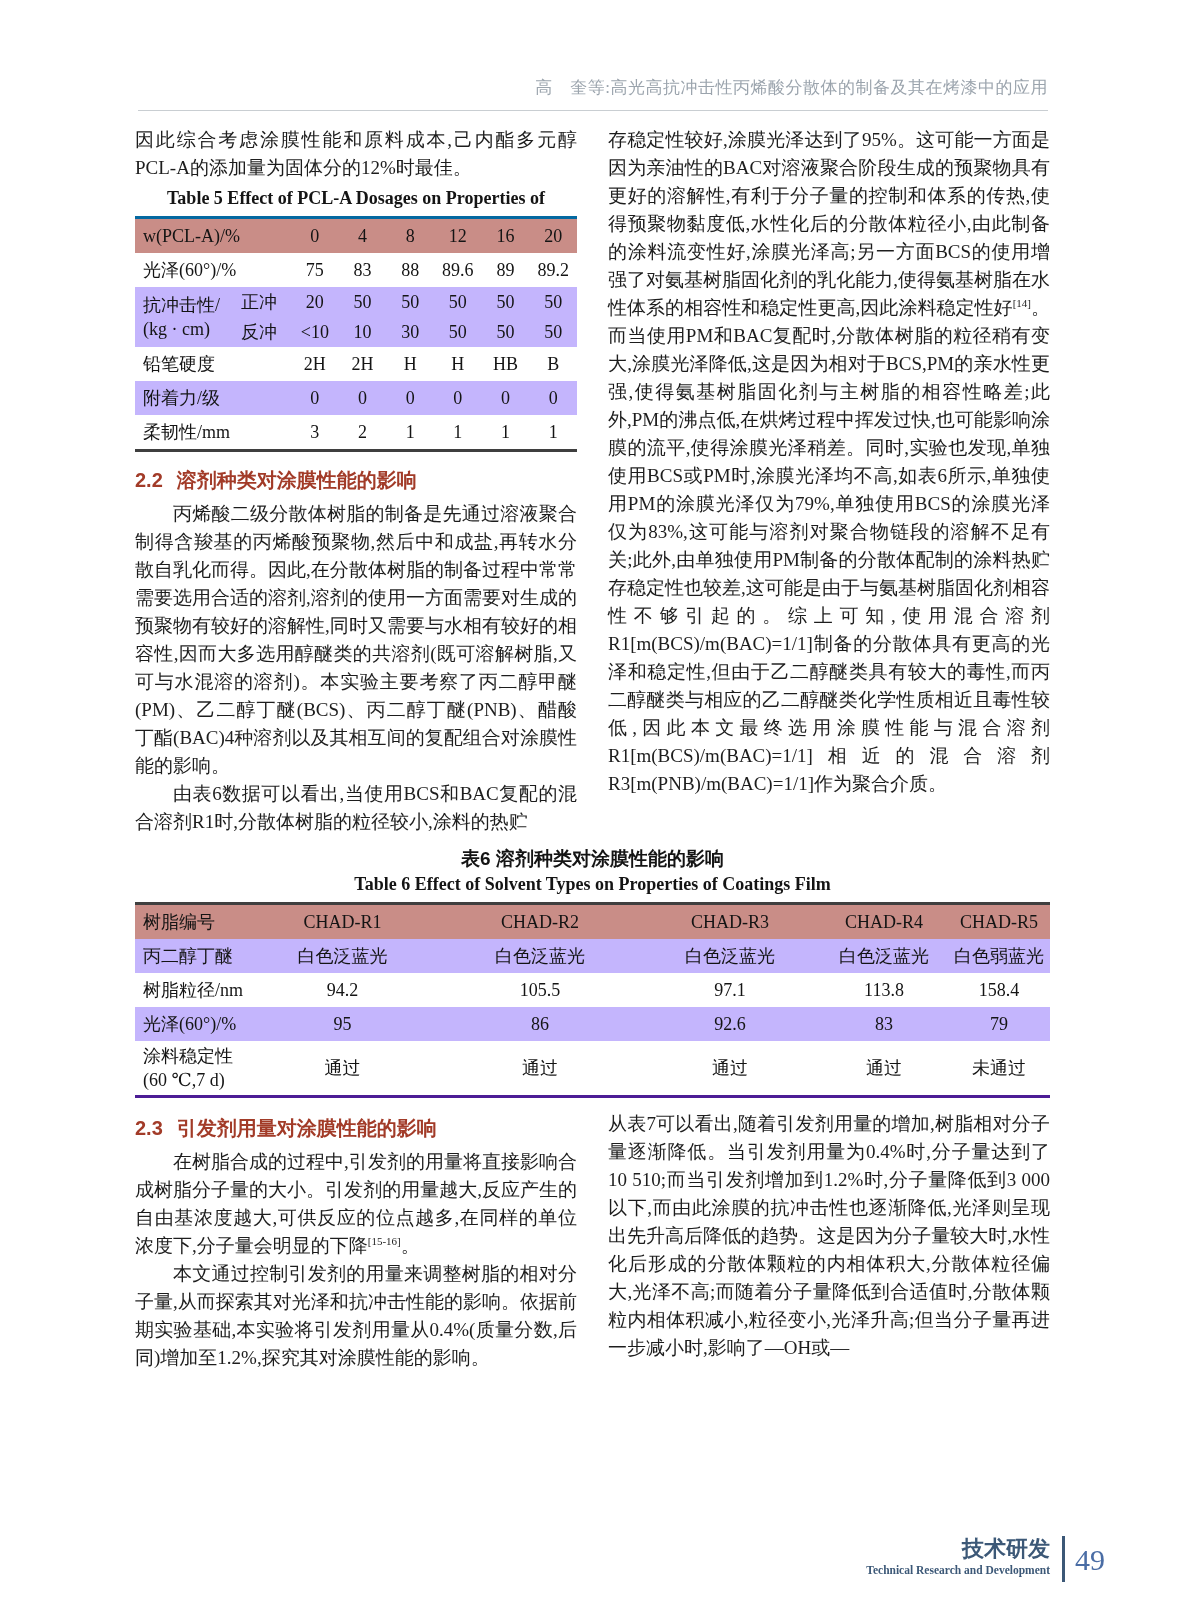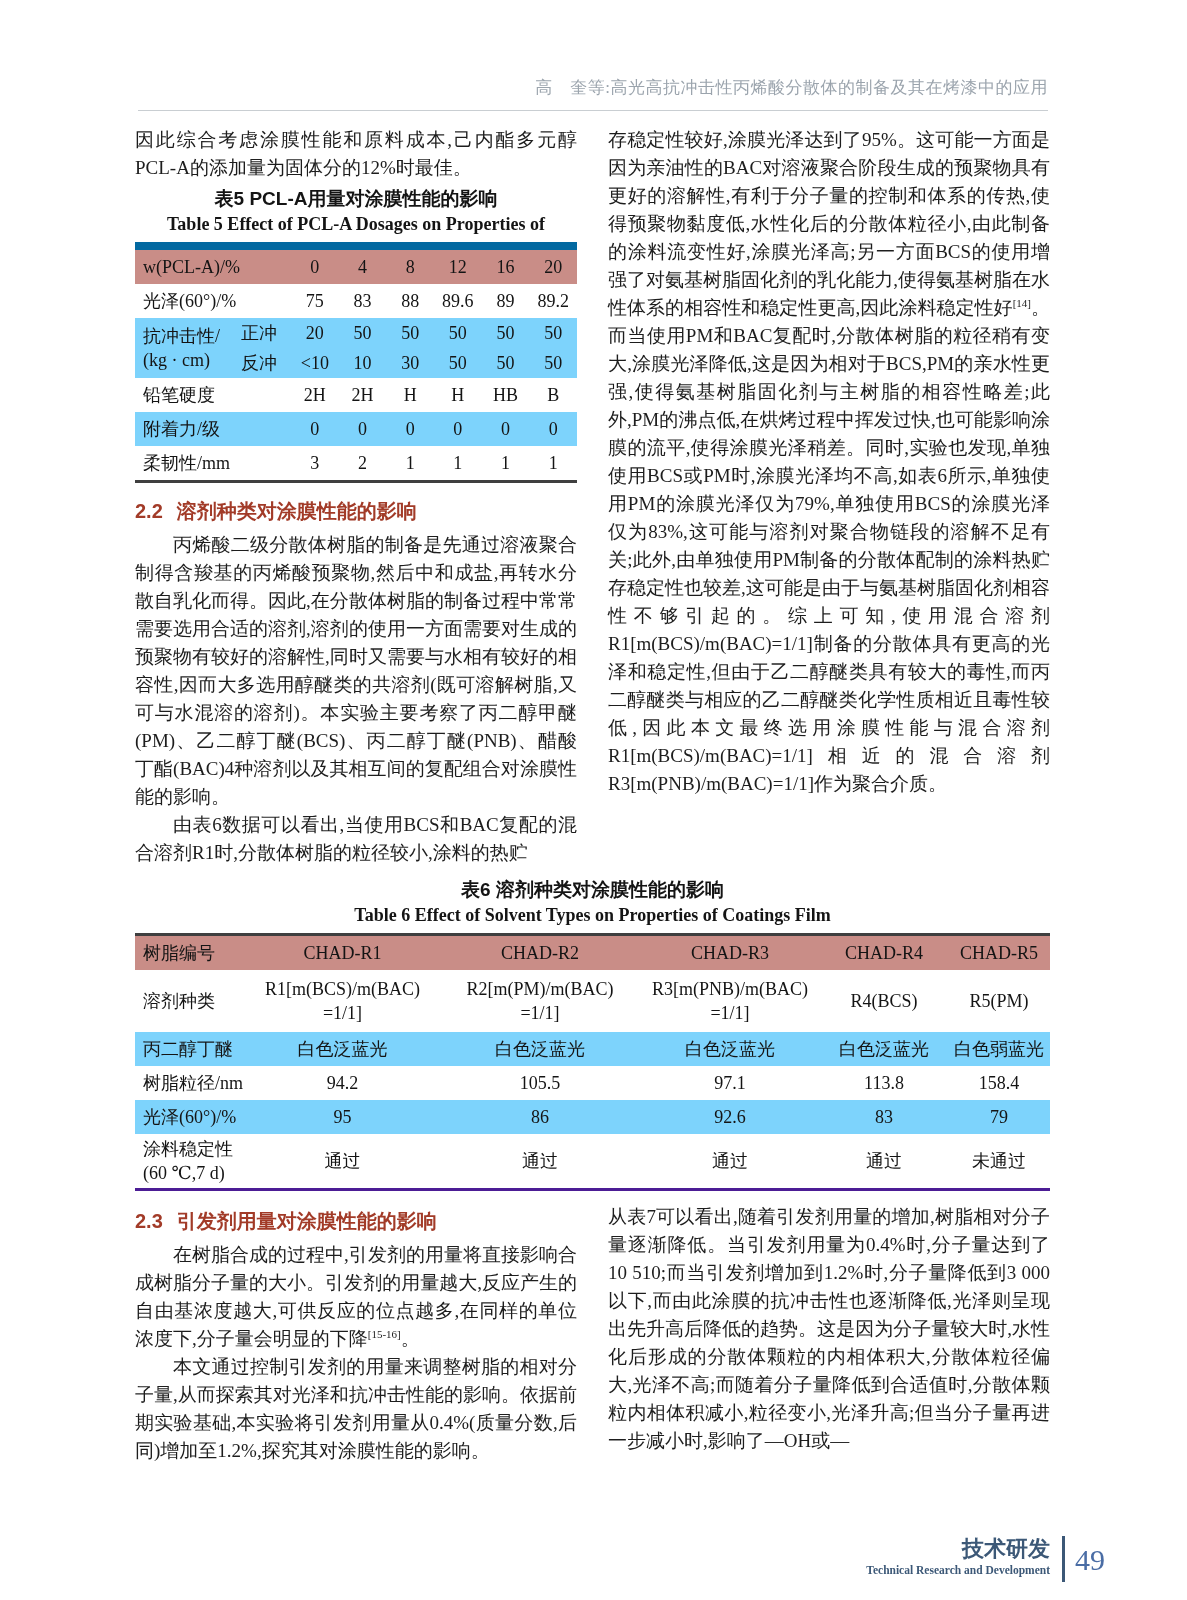--- a/index.html
+++ b/index.html
@@ -39,26 +39,26 @@
   .t-title-en{
     text-align:center;font-family:"Liberation Serif","DejaVu Serif",serif;
     font-weight:bold;font-size:18px;line-height:24px;color:#141414;
   }
   
   .t5-block{margin:4px 0 8px;}
   table.datatable{
     border-collapse:collapse;table-layout:fixed;width:100%;
     font-size:18px;color:#141414;margin-top:6px;
   }
-  table.t5{border-top:8px solid #0369a1;border-bottom:3px solid #3f3f3f;}
+  table.t5{border-top:3px solid #0369a1;border-bottom:3px solid #3f3f3f;}
   table.t6{border-top:3px solid #3f3f3f;border-bottom:3px solid #4c1d95;}
   .datatable td{padding:3px 2px;text-align:center;vertical-align:middle;height:27px;}
   .datatable td.lbl{text-align:left;padding-left:8px;}
   tr.dark{background:#c98d87;}
-  tr.lite{background:#7dd3fc;}
+  tr.lite{background:#c4b5fd;}
   .t5 td.sub{text-align:center;}
   .t5 tr.cmp td{height:23px;padding-top:1px;padding-bottom:1px;}
   .pre{white-space:pre-line;line-height:24px;}
   .t6 td{height:28px;}
   .t6 tr.tall td{height:56px;}
   .t6 tr.med td{height:46px;}
   
   .t6-block{margin:10px 0 12px;}
   
   .footer{position:absolute;top:1536px;right:82px;display:flex;align-items:flex-start;}
@@ -80,21 +80,20 @@
   <div class="header-rule"></div>
 
   <div class="content">
 
     <div class="cols">
 
       <div class="col">
         <p>因此综合考虑涂膜性能和原料成本,己内酯多元醇PCL-A的添加量为固体分的12%时最佳。</p>
 
         <div class="t5-block">
-          <div class="t-title-cn">表5  PCL-A用量对涂膜性能的影响</div>
           <div class="t-title-en">Table 5  Effect of PCL-A Dosages on Properties of</div>
 
           <table class="datatable t5">
             <colgroup>
               <col style="width:92px">
                 <col style="width:64px">
               <col>
                 <col>
                 <col>
                 <col>
@@ -197,31 +196,20 @@
         </colgroup>
         <tbody>
             <tr class="dark">
           <td class="lbl">树脂编号</td>
           <td>CHAD-R1</td>
           <td>CHAD-R2</td>
           <td>CHAD-R3</td>
           <td>CHAD-R4</td>
           <td>CHAD-R5</td>
         </tr>
-        <tr class="tall">
-          <td class="lbl">溶剂种类</td>
-          <td class="pre">R1[m(BCS)/m(BAC)
-=1/1]</td>
-          <td class="pre">R2[m(PM)/m(BAC)
-=1/1]</td>
-          <td class="pre">R3[m(PNB)/m(BAC)
-=1/1]</td>
-          <td>R4(BCS)</td>
-          <td>R5(PM)</td>
-        </tr>
         <tr class="lite">
           <td class="lbl">丙二醇丁醚</td>
           <td>白色泛蓝光</td>
           <td>白色泛蓝光</td>
           <td>白色泛蓝光</td>
           <td>白色泛蓝光</td>
           <td>白色弱蓝光</td>
         </tr>
         <tr>
           <td class="lbl">树脂粒径/nm</td>

